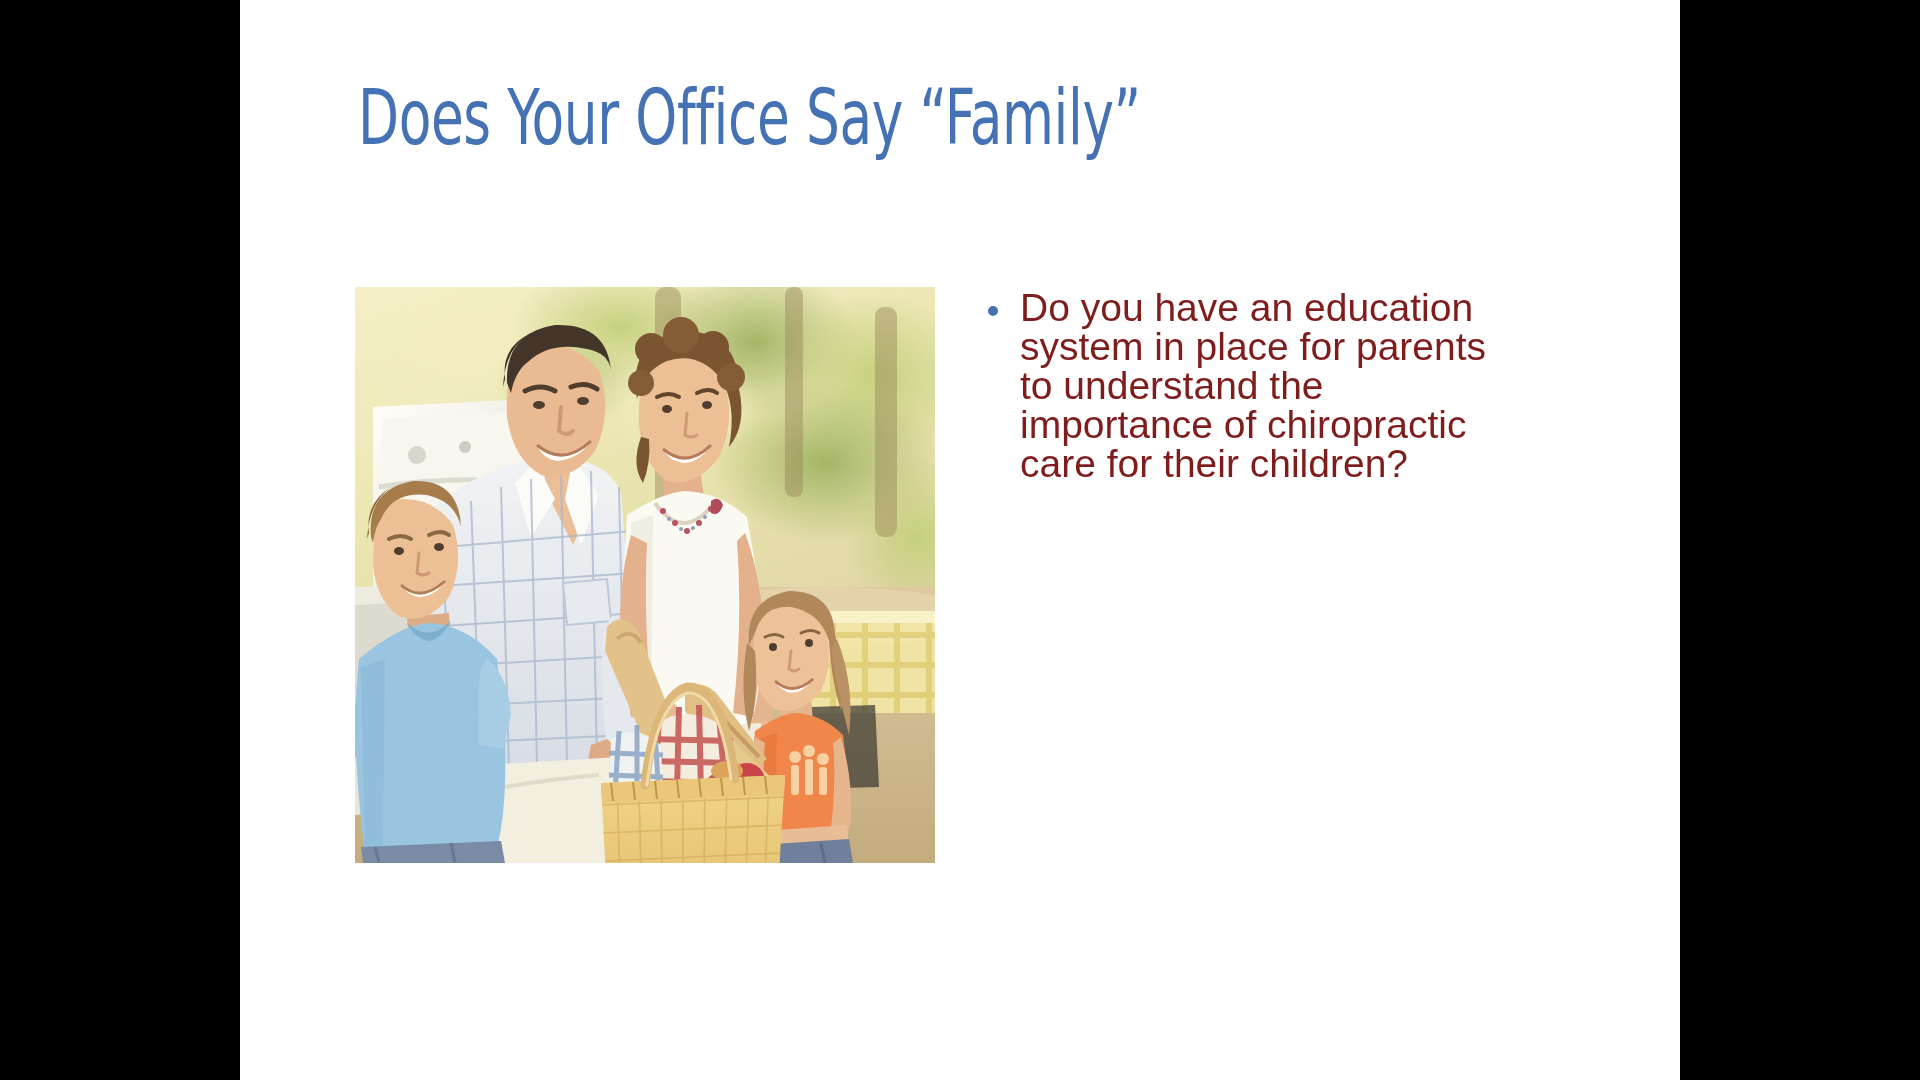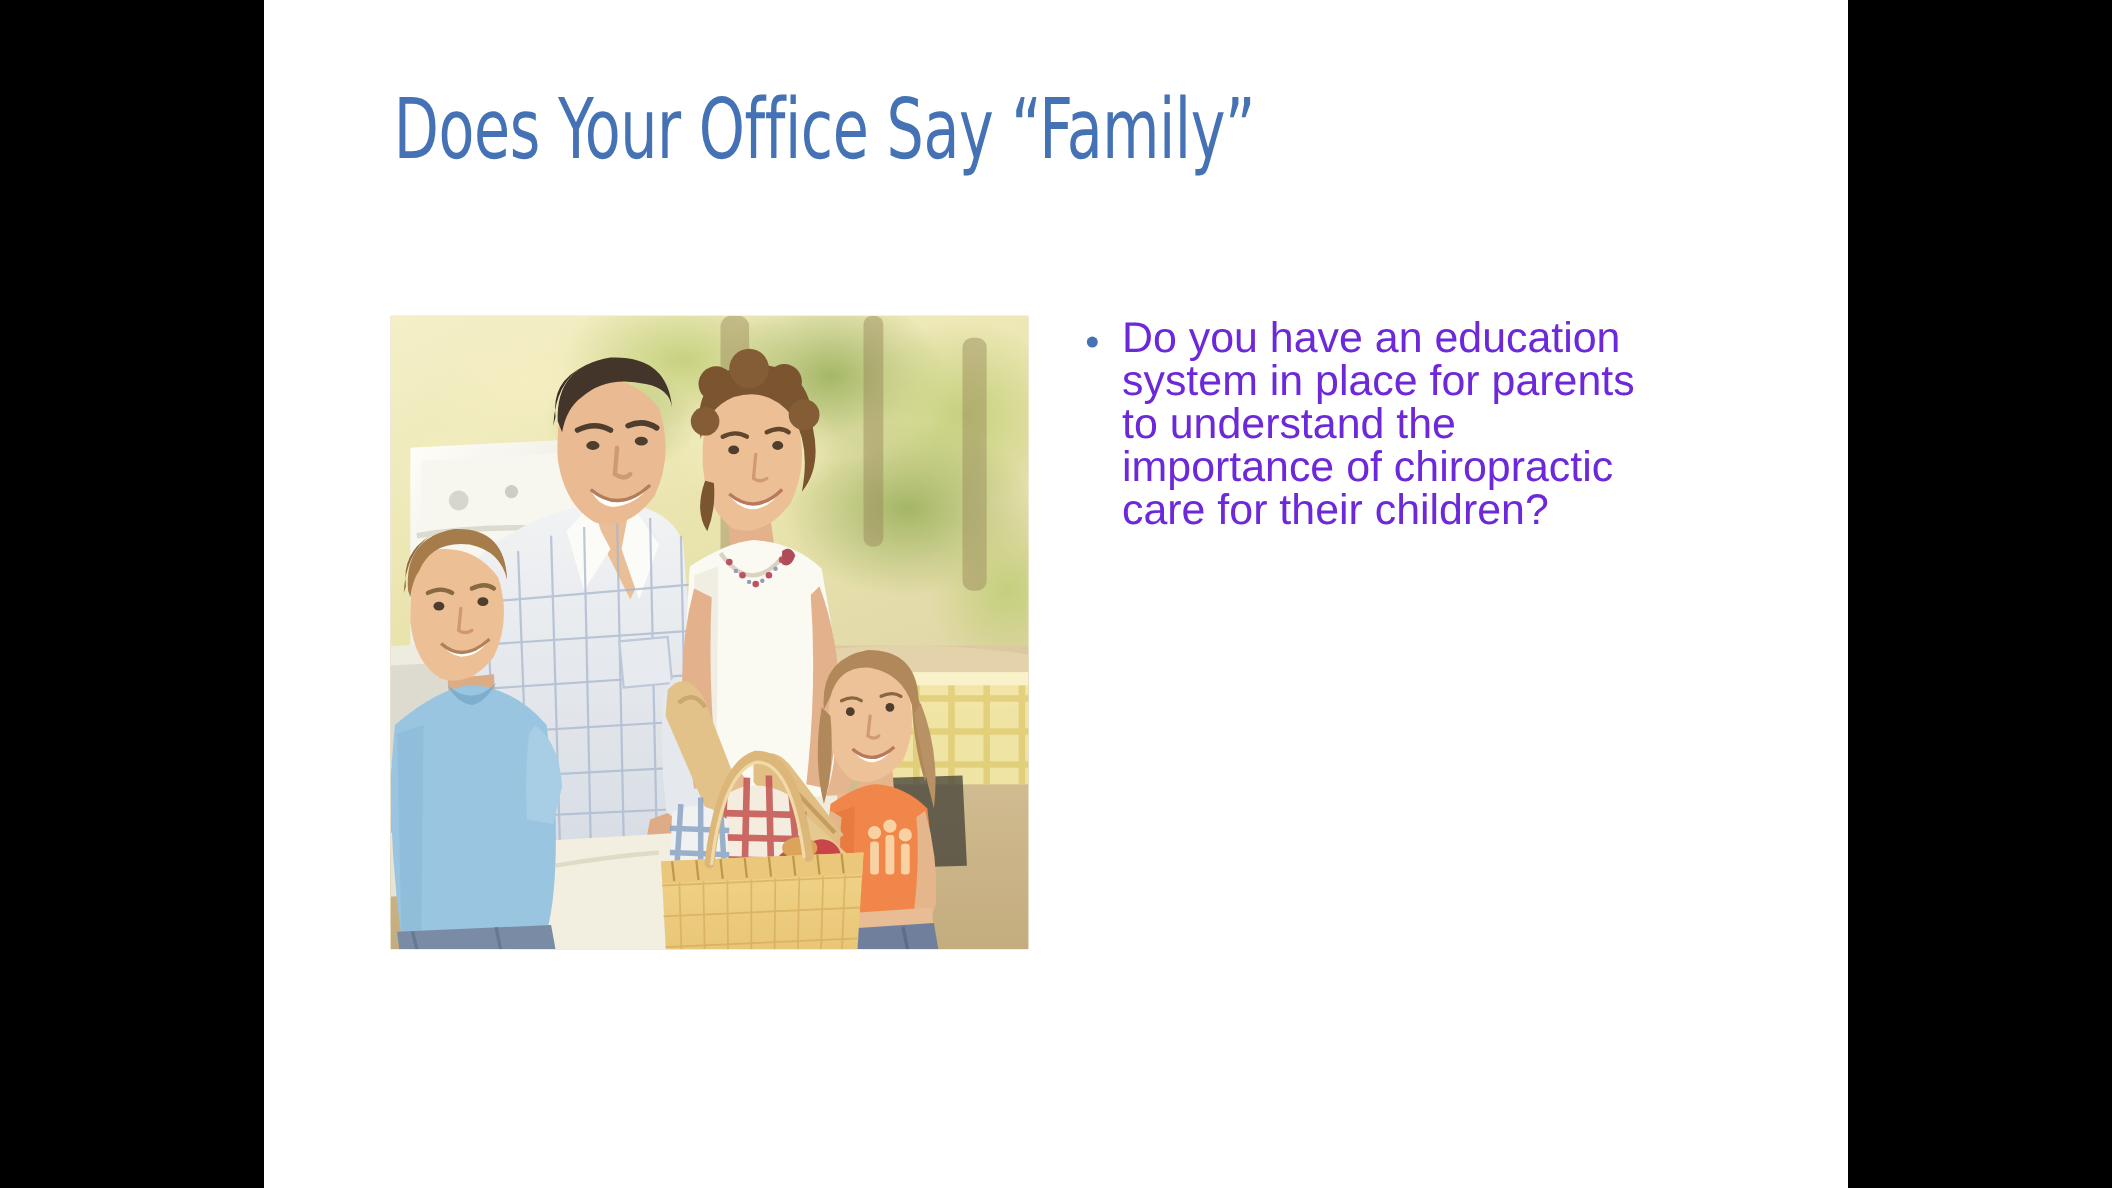--- a/index.html
+++ b/index.html
@@ -77,21 +77,21 @@
     left: 742px;
     top: 288px;
     width: 520px;
     margin: 0;
     padding: 0;
     list-style: none;
   }
   #body-list li {
     position: relative;
     padding-left: 38px;
-    color: #6d28d9;
+    color: #7f1d1d;
     font-family: "Liberation Sans", sans-serif;
     font-size: 39px;
     line-height: 1.0;
     font-weight: 400;
   }
   #body-list li .bullet-dot {
     position: absolute;
     left: 6px;
     top: 18px;
     width: 10px;

